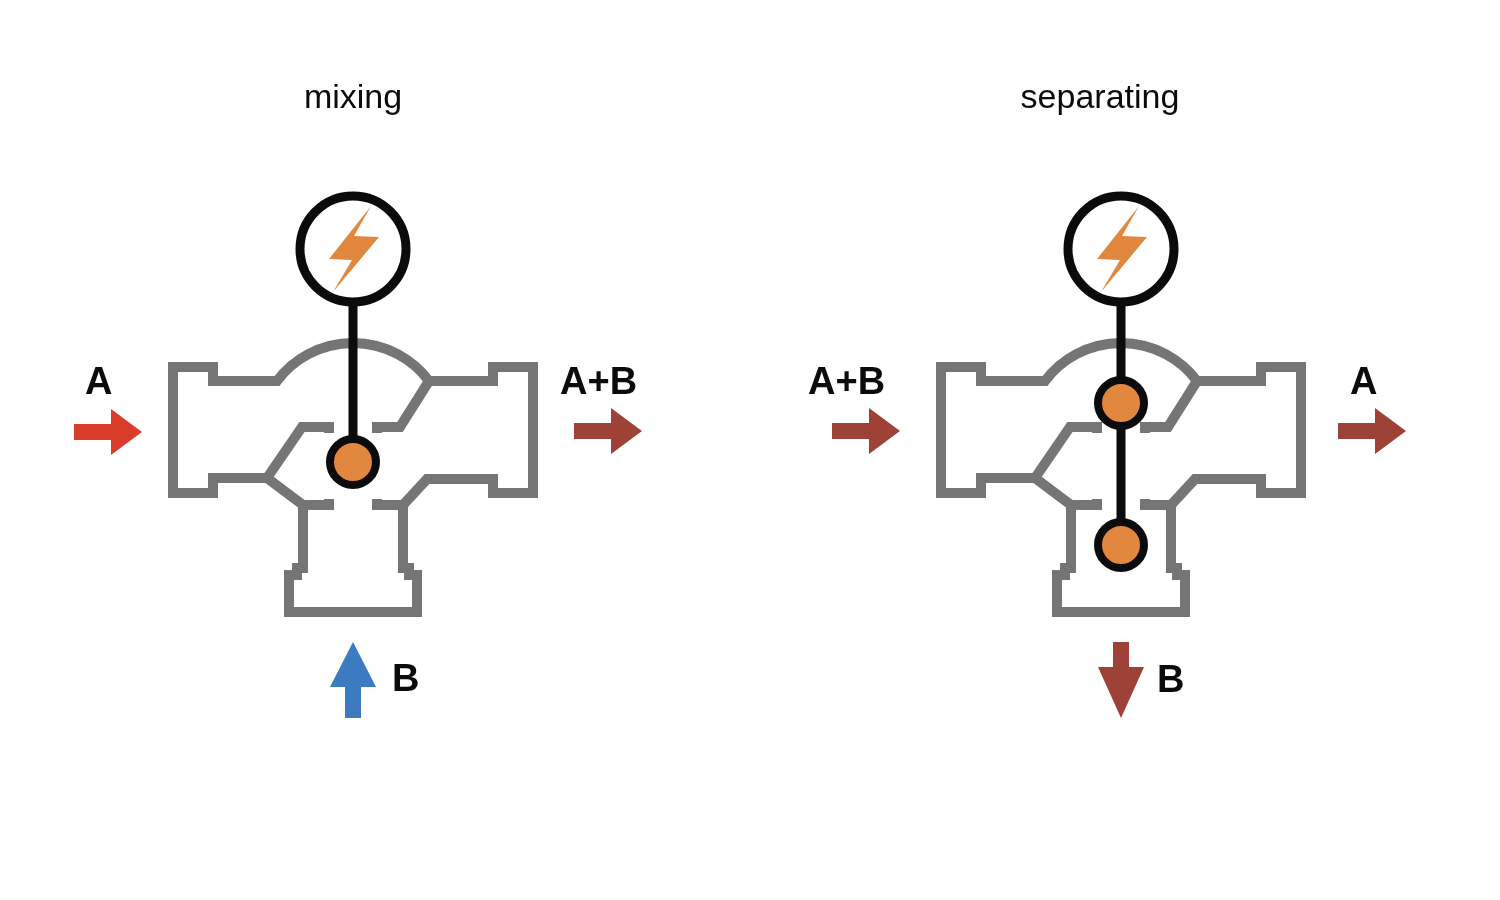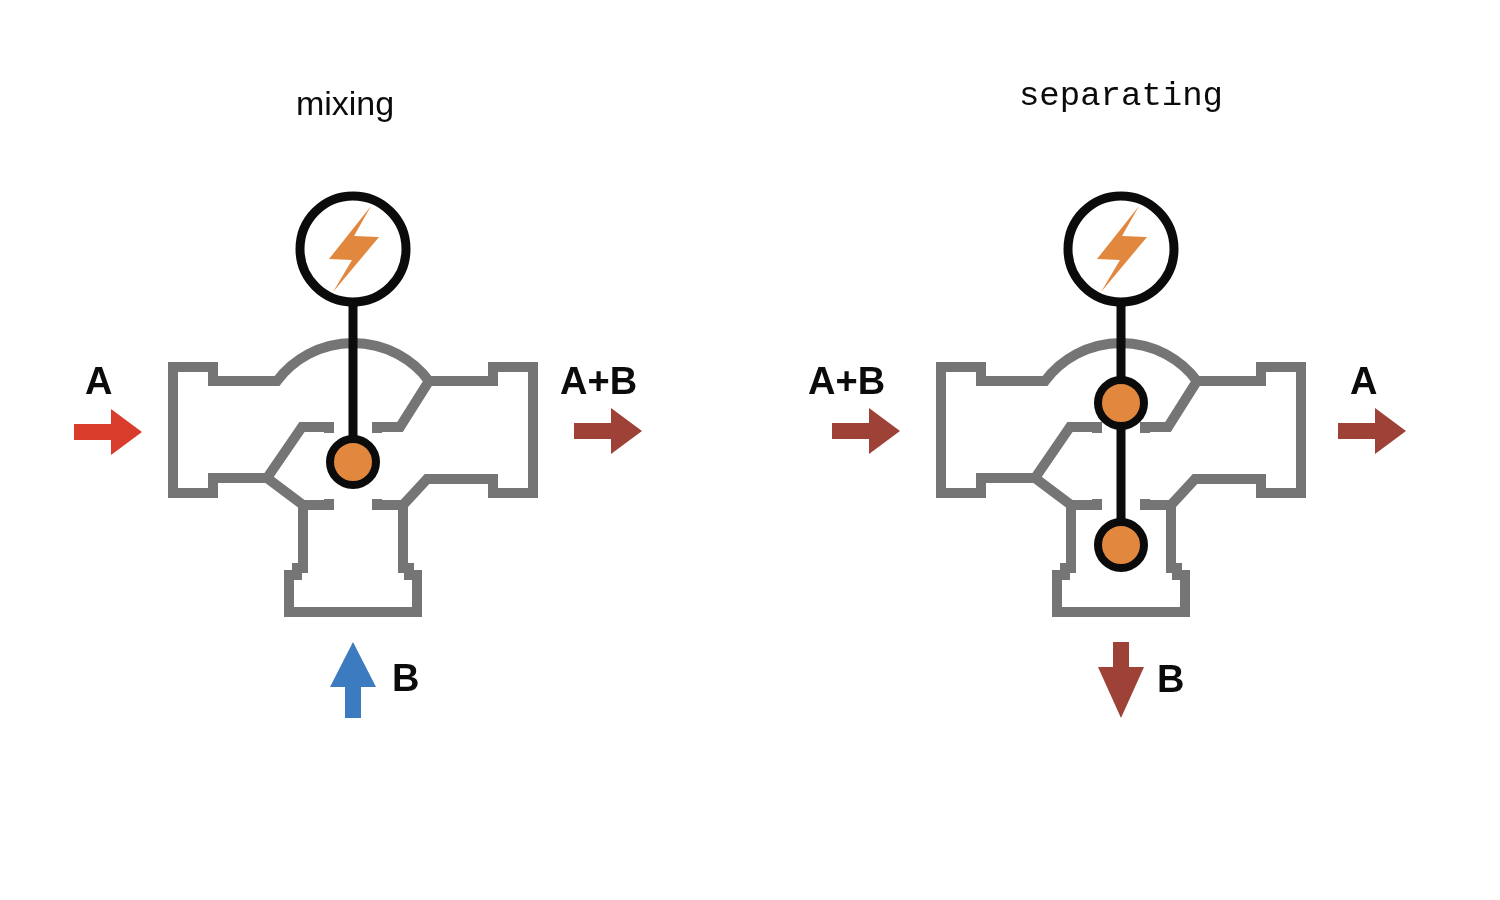--- a/index.html
+++ b/index.html
@@ -61,22 +61,22 @@
       <circle cx="353" cy="403" r="23" stroke="#0b0b0b" stroke-width="8" fill="#E2873E"></circle>
       <circle cx="353" cy="545" r="23" stroke="#0b0b0b" stroke-width="8" fill="#E2873E"></circle>
       <use href="#actuator"></use>
 
       <polygon points="64,423 101,423 101,408 132,431 101,454 101,439 64,439" fill="#9E4136"></polygon>
       <polygon points="570,423 607,423 607,408 638,431 607,454 607,439 570,439" fill="#9E4136"></polygon>
       <polygon points="345,642 361,642 361,667 376,667 353,718 330,667 345,667" fill="#9E4136"></polygon>
     </g>
   </svg>
 
-  <div class="diagram-title" style="left:195px;margin-top:7px;">mixing</div>
-  <div class="diagram-title" style="left:971px;font-family:Liberation Mono, monospace;">separating</div>
+  <div class="diagram-title" style="left:203px;">mixing</div>
+  <div class="diagram-title" style="left:950px;">separating</div>
 
   <div class="port-label" style="left:85px;top:362px;">A</div>
   <div class="port-label" style="left:560px;top:362px;">A+B</div>
   <div class="port-label" style="left:392px;top:659px;">B</div>
 
   <div class="port-label" style="left:808px;top:362px;">A+B</div>
   <div class="port-label" style="left:1350px;top:362px;">A</div>
   <div class="port-label" style="left:1157px;top:660px;">B</div>
 
 </div>

